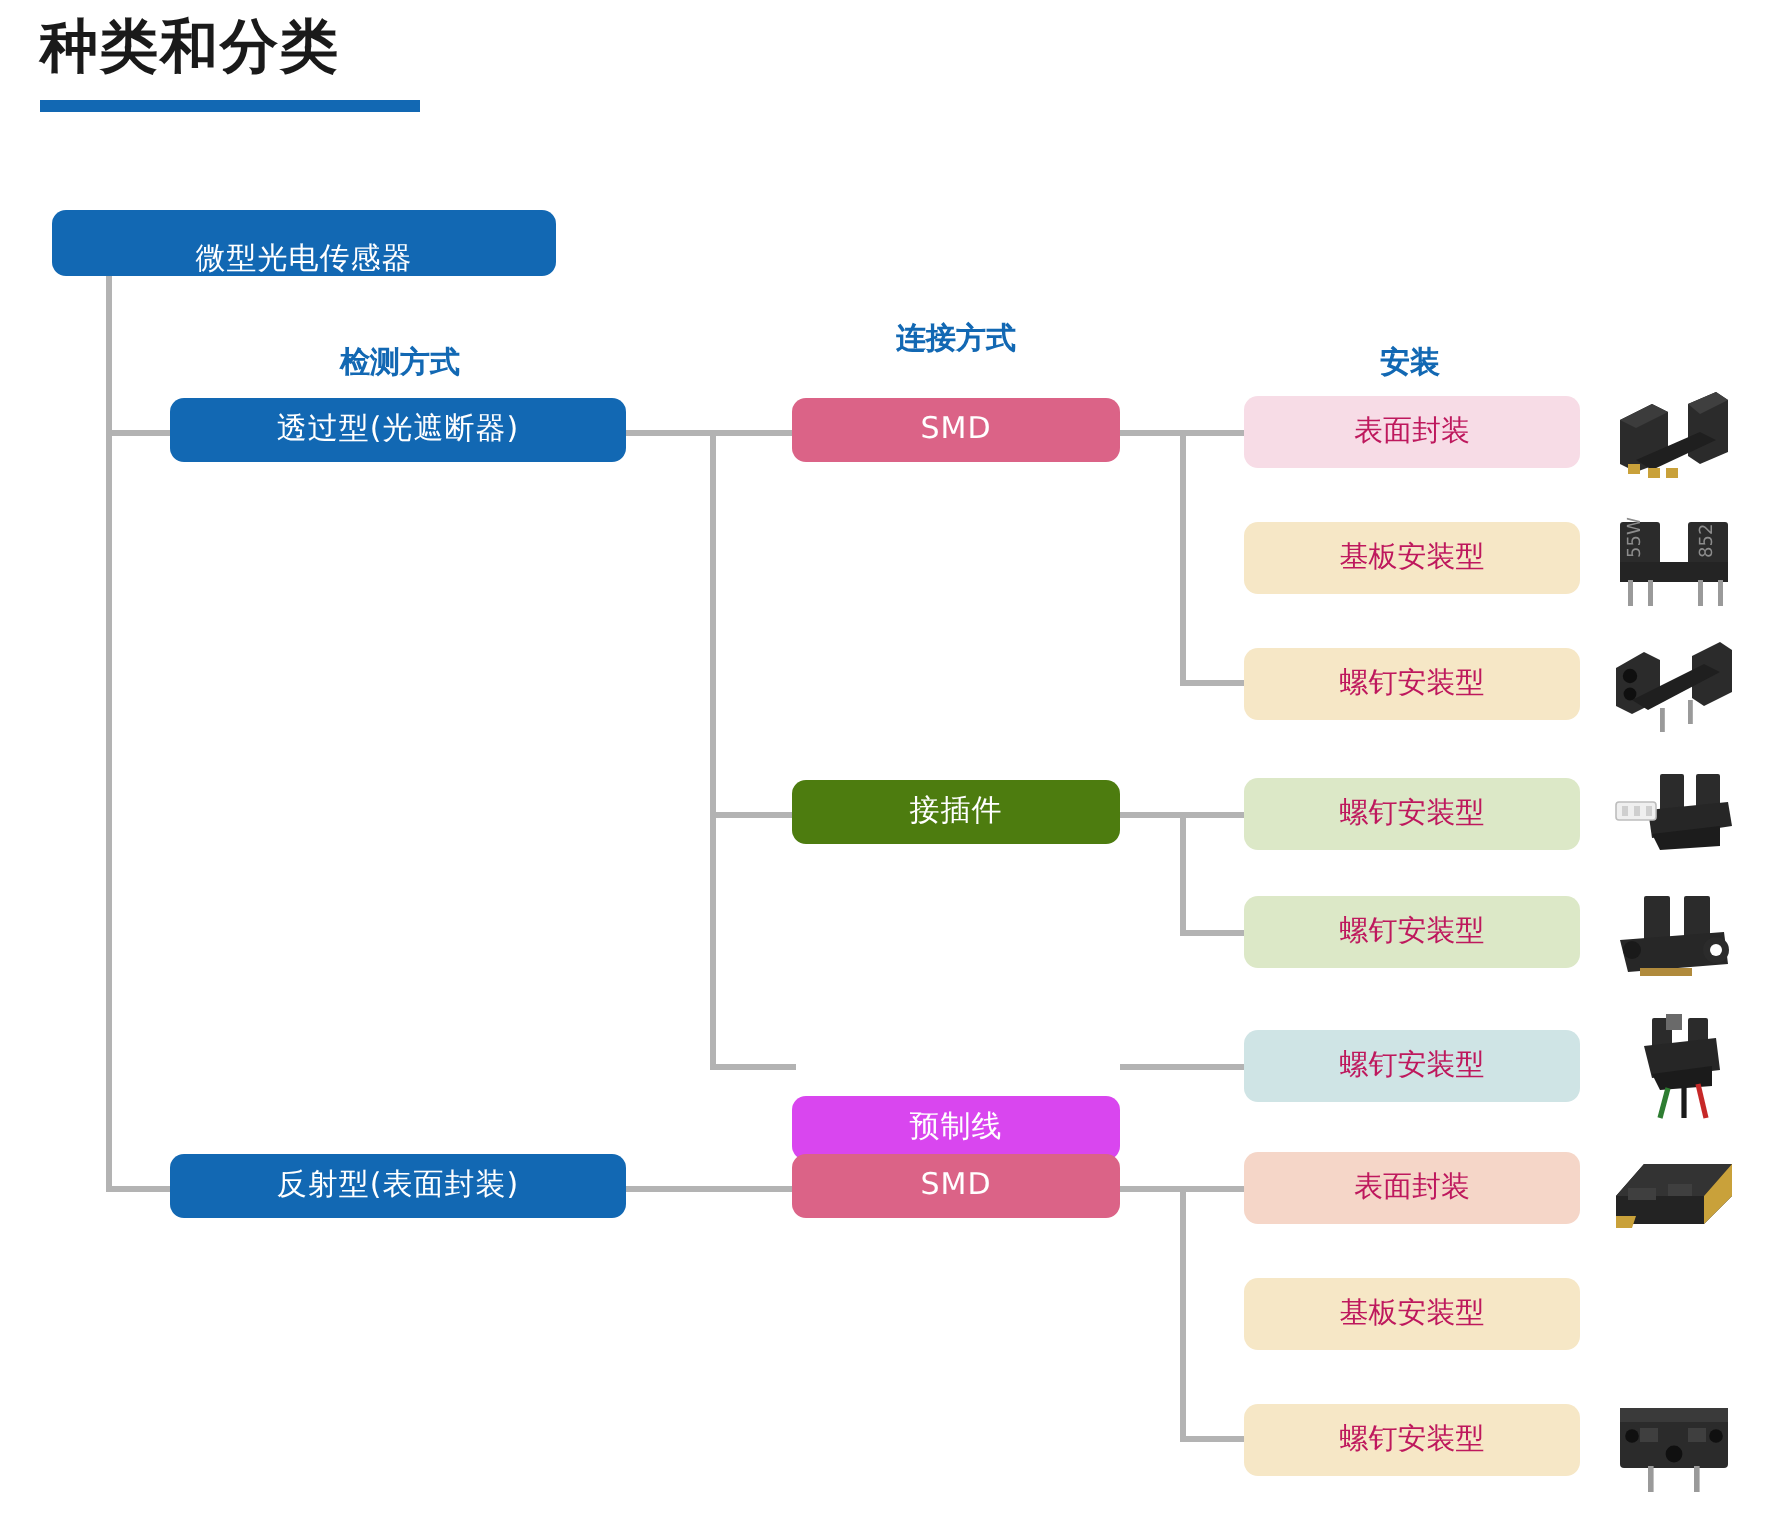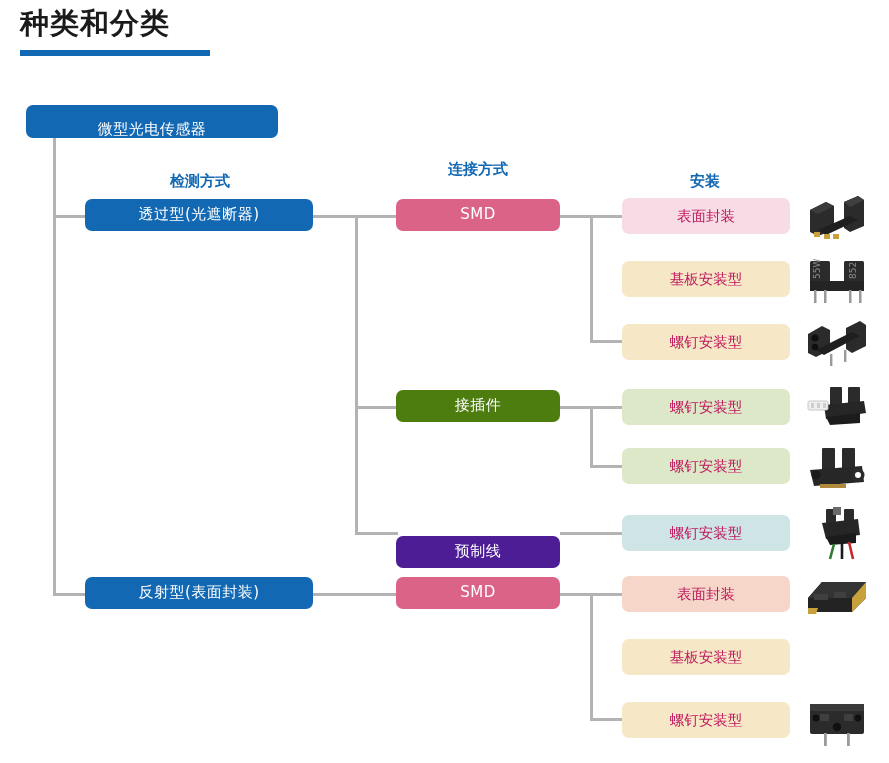--- a/index.html
+++ b/index.html
@@ -106,21 +106,21 @@
   <div class="node solid" style="left:85px;top:577px;width:228px;height:32px;background:#1268B3;">
     <span>反射型(表面封装)</span>
   </div>
 
   <div class="node solid" style="left:396px;top:199px;width:164px;height:32px;background:#DB6387;">
     <span>SMD</span>
   </div>
   <div class="node solid" style="left:396px;top:390px;width:164px;height:32px;background:#4d7c0f;">
     <span>接插件</span>
   </div>
-  <div class="node solid" style="left:396px;top:536px;width:164px;height:32px;background:#4c1d95;">
+  <div class="node solid" style="left:396px;top:548px;width:164px;height:32px;background:#d946ef;">
     <span>预制线</span>
   </div>
   <div class="node solid" style="left:396px;top:577px;width:164px;height:32px;background:#DB6387;">
     <span>SMD</span>
   </div>
 
   <div class="node tint" style="left:622px;top:198px;width:168px;height:36px;background:#F7DCE6;">
     <span>表面封装</span>
   </div>
   <div class="node tint" style="left:622px;top:261px;width:168px;height:36px;background:#F6E7C6;">

